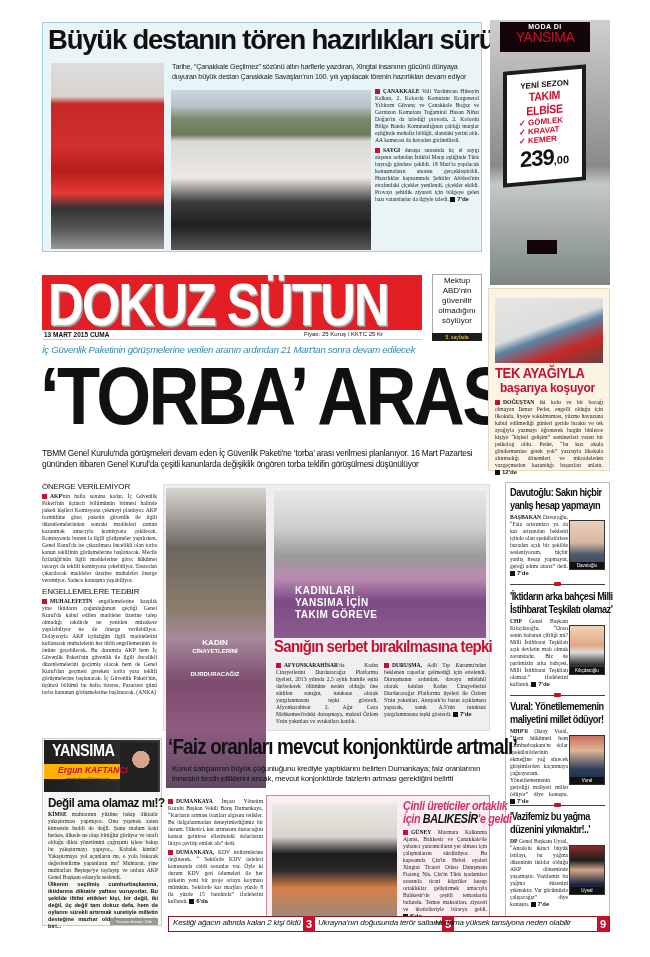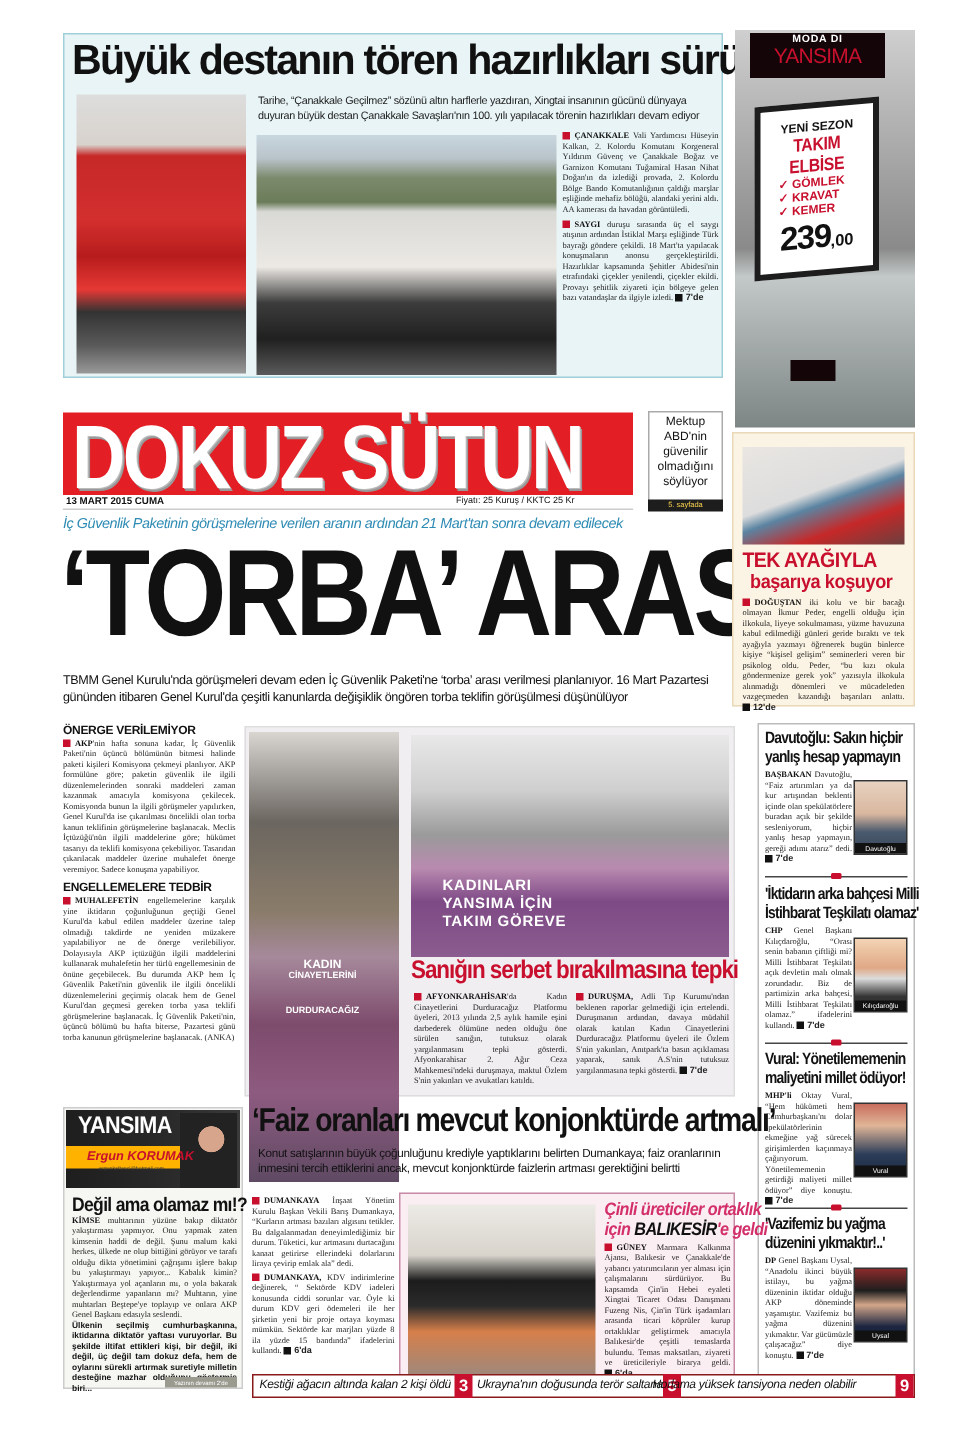--- a/index.html
+++ b/index.html
@@ -42,21 +42,21 @@
 
 
 #tek-box{left:488px;top:288px;width:122px;height:183px;background:#fbf3e3;border:1px solid #ead9b8}
 #tek-photo{left:495px;top:298px;width:108px;height:65px;background:linear-gradient(160deg,#e9e6e2 0%,#ddd 45%,#5b84a2 55%,#c62828 75%,#6b3f3f 100%)}
 #tek-title1{left:495px;top:365px;font-size:14px;font-weight:bold;color:#c8102e;letter-spacing:-0.4px;transform:scaleX(0.93);transform-origin:left;white-space:nowrap}
 #tek-title2{left:500px;top:380px;font-size:13px;font-weight:bold;color:#c8102e;letter-spacing:-0.3px;transform:scaleX(0.93);transform-origin:left;white-space:nowrap}
 #tek-body{left:495px;top:399px;width:108px}
 
 
 #left-col{left:42px;top:482px;width:115px}
-.sub-h{font-size:8px;font-weight:bold;letter-spacing:-0.2px;margin-bottom:2px}
+.sub-h{font-size:8px;font-weight:normal;letter-spacing:-0.2px;margin-bottom:2px}
 
 
 #prot-box{left:163px;top:484px;width:327px;height:247px;background:#f1eef2;border:1px solid #ddd}
 #prot-photo1{left:166px;top:488px;width:100px;height:300px;background:linear-gradient(180deg,#d9d6d2 0%,#6b6660 20%,#8a7c6a 40%,#a6899b 50%,#7d4b6c 65%,#8e5b80 80%,#5f4a63 100%)}
 #prot-photo2{left:274px;top:490px;width:212px;height:148px;background:linear-gradient(180deg,#e8e8e8 0%,#cfcfcf 25%,#9a9a9a 45%,#b98ab0 60%,#7e4a86 75%,#8b5c8f 100%)}
 #banner-text{left:295px;top:585px;width:130px;color:#fff;font-size:10px;font-weight:bold;line-height:12px;letter-spacing:0.5px}
 #prot-title{left:274px;top:637px;width:212px;font-size:17px;font-weight:bold;color:#c8102e;letter-spacing:-0.8px;transform:scaleX(0.88);transform-origin:left;white-space:nowrap}
 #prot-c1{left:276px;top:662px;width:102px}
 #prot-c2{left:384px;top:662px;width:102px}
 
@@ -207,21 +207,21 @@
   </div>
 <div class="portrait" style="left:569px;top:845px;background:linear-gradient(180deg,#8a2a2a 0%,#1e1e1e 30%,#d3a68a 50%,#1b2540 80%)">
     <div class="cap">Uysal</div>
   </div>
 
 <div class="abs" id="yans-box"></div>
 <div class="abs" id="yans-head"></div>
 <div class="abs" id="yans-stripe"></div>
 <div class="abs" id="yans-title">YANSIMA</div>
 <div class="abs" id="yans-portrait"></div>
-<div class="abs" id="yans-author">Ergun KORUMAK</div>
+<div class="abs" id="yans-author">Ergun KAFTANCI</div>
 <div class="abs" id="yans-mail">ergunkaftanci@hotmail.com</div>
 <div class="abs" id="yans-h">Değil ama olamaz mı!?</div>
 <div class="abs" id="yans-body">
   <p class="tiny"><b>KİMSE</b> <span>muhtarının yüzüne bakıp diktatör yakıştırması yapmıyor. Onu yapmak zaten kimsenin haddi de değil. Şunu malum kaki herkes, ülkede ne olup bittiğini görüyor ve tarafı olduğu dikta yönetimini çağrışımı işlere bakıp bu yakıştırmayı yapıyor... Kabalık kimin? Yakıştırmaya yol açanların mı, o yola bakarak değerlendirme yapanların mı? Muhtarın, yine muhtarları Beştepe'ye toplayıp ve onlara AKP Genel Başkanı edasıyla seslendi.</span></p>
   <p class="tiny" style="font-family:'Liberation Sans',sans-serif;font-weight:bold;color:#111"><span>Ülkenin seçilmiş cumhurbaşkanına, iktidarına diktatör yaftası vuruyorlar. Bu şekilde iltifat ettikleri kişi, bir değil, iki değil, üç değil tam dokuz defa, hem de oylarını sürekli artırmak suretiyle milletin desteğine mazhar olduğunu göstermiş biri...</span></p>
 </div>
 <div class="abs" id="yans-ref">Yazının devamı 2'de</div>
 
 <div class="abs" id="faiz-title">‘Faiz oranları mevcut konjonktürde artmalı’</div>
 <div class="abs" id="faiz-deck">Konut satışlarının büyük çoğunluğunu krediyle yaptıklarını belirten Dumankaya; faiz oranlarının inmesini tercih ettiklerini ancak, mevcut konjonktürde faizlerin artması gerektiğini belirtti</div>

